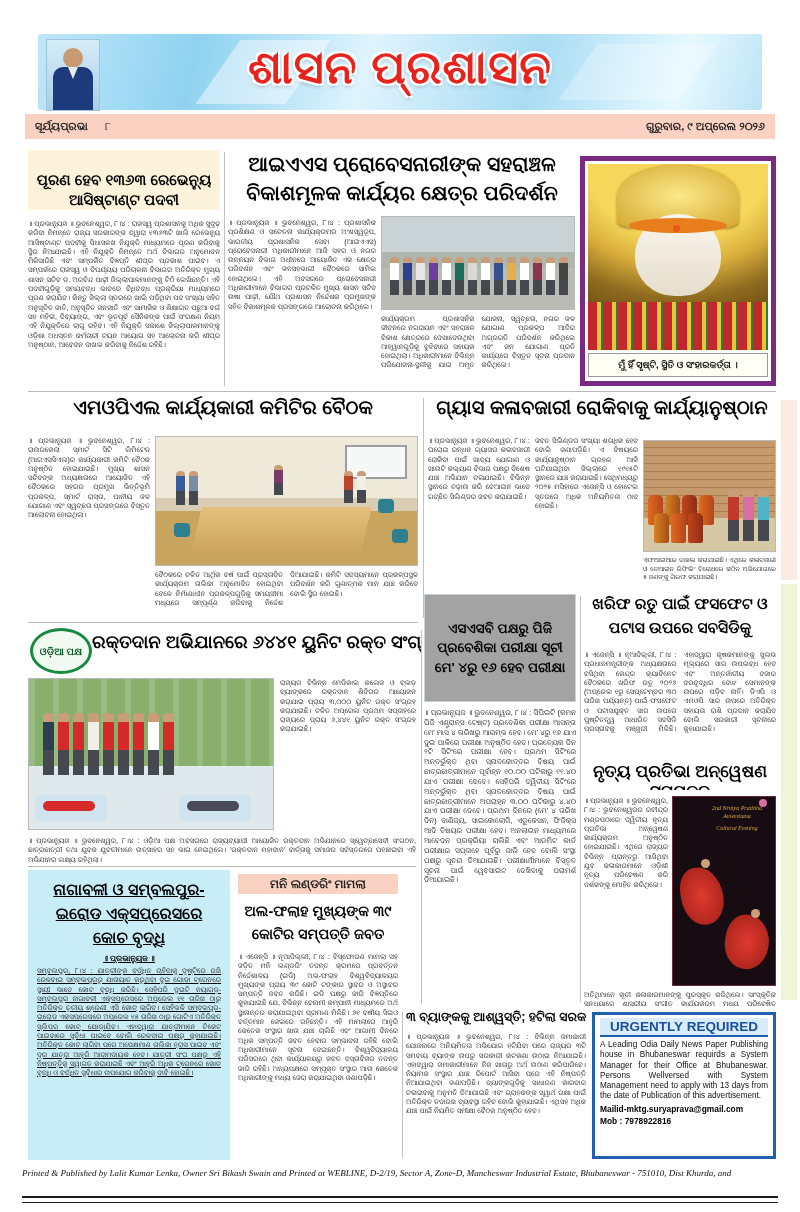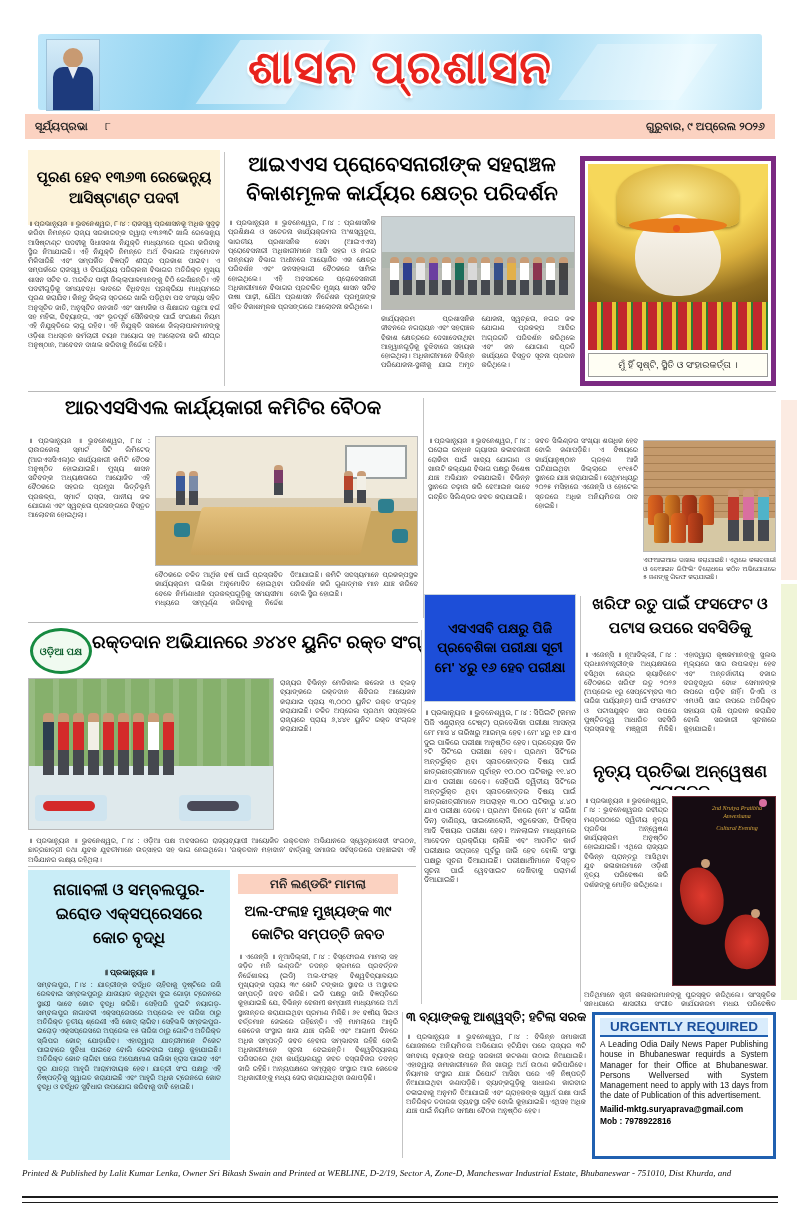--- a/index.html
+++ b/index.html
@@ -32,37 +32,37 @@
   .crowd{position:absolute;display:flex;gap:4px;align-items:flex-end;}
   .fig{width:9px;height:100%;border-radius:4px 4px 0 0;
        background:linear-gradient(180deg,#c99d77 0 15%,var(--s,#eee) 15% 60%,#45484f 60% 100%);}
   
   .creambox{position:absolute;background:#fdf3da;}
   .bluebox{position:absolute;background:#c9edf7;}
   .kickerbar{position:absolute;background:#fbd2c1;font-weight:700;text-align:center;color:#222;}
   .badge{position:absolute;border:3px solid #168a40;border-radius:50%;background:#f0faf0;
          display:flex;align-items:center;justify-content:center;text-align:center;
          font-weight:700;color:#0b5c2a;font-size:10px;line-height:1.1;}
-  .ssbbox{position:absolute;background:#1d4ed8;border:1px solid #c6d2dc;box-sizing:border-box;
+  .ssbbox{position:absolute;background:#a3a3a3;border:1px solid #c6d2dc;box-sizing:border-box;
           display:flex;flex-direction:column;justify-content:center;}
   
   .saiframe{position:absolute;left:580px;top:156px;width:196px;height:230px;border:5px solid #7b2a82;
             background:#fff;box-sizing:border-box;}
   .sai-img{position:absolute;left:3px;top:3px;width:180px;height:186px;overflow:hidden;
            background:radial-gradient(120% 95% at 50% 0%,#f6d75a 0 42%,#d9ae3c 58%,#8e6b1f 76%,#5e430f 100%);}
   .sai-crown{position:absolute;left:16%;top:0;width:68%;height:34%;border-radius:50% 50% 12% 12%;
            background:radial-gradient(#fbe98c,#d4a72c);box-shadow:0 2px 3px rgba(90,60,0,.5);}
   .sai-face{position:absolute;left:26%;top:27%;width:48%;height:44%;border-radius:50% 50% 46% 46%;
            background:linear-gradient(#faf6ee,#e6ddcc);}
   .sai-band{position:absolute;left:23%;top:29%;width:54%;height:8%;border-radius:50%;background:#e87d1c;}
   .sai-tilak{position:absolute;left:47%;top:33%;width:7px;height:7px;border-radius:50%;background:#e8571c;}
   .sai-garland{position:absolute;left:0;bottom:0;width:100%;height:26%;
            background:repeating-linear-gradient(90deg,#c1272d 0 9px,#e8c532 9px 13px,#2e7d32 13px 15px);}
   .sai-caption{position:absolute;left:3px;top:192px;width:180px;height:24px;background:#fffef4;border:1px solid #999;
-           display:flex;align-items:center;justify-content:center;font-size:9.5px;font-weight:400;color:#111;box-sizing:border-box;}
+           display:flex;align-items:center;justify-content:center;font-size:9.5px;font-weight:700;color:#111;box-sizing:border-box;}
   
   .adbox{position:absolute;left:592px;top:1012px;width:184px;height:147px;border:3px solid #2060b0;
          background:#fff;box-sizing:border-box;padding:3px 5px;}
   .adtitle{background:#d9ecfc;color:#1b4f9c;font-weight:700;font-size:13.5px;text-align:center;
          border-bottom:2px solid #2060b0;padding:1px 0;}
   .adbody{font-size:8.2px;line-height:1.25;text-align:justify;color:#111;margin-top:3px;}
   .adbold{font-size:8.4px;font-weight:700;color:#000;margin-top:2px;}
   
   .footer{position:absolute;left:22px;top:1168px;width:756px;font-family:"Liberation Serif",serif;
           font-size:9px;line-height:1.3;color:#111;font-style:italic;}
@@ -101,21 +101,21 @@
   <div class="masthead-title">ଶାସନ ପ୍ରଶାସନ</div>
 
   <div class="infobar">
     <div>
       <span>ସୂର୍ଯ୍ୟପ୍ରଭା</span>
       <span style="margin-left:14px;font-weight:400;">୮</span>
     </div>
     <div>ଗୁରୁବାର, ୯ ଅପ୍ରେଲ ୨୦୨୬</div>
   </div>
 
-  <div class="creambox" style="left:28px;top:150px;width:192px;height:75px;display:flex;align-items:center;">
+  <div class="creambox" style="left:28px;top:150px;width:192px;height:60px;display:flex;align-items:flex-end;">
     <div class="hl" style="position:static;width:100%;font-size:15px;line-height:1.35;">ପୂରଣ ହେବ ୧୩୬୩ ରେଭେନ୍ୟୁ ଆସିଷ୍ଟାଣ୍ଟ ପଦବୀ</div>
   </div>
   <div class="bt" style="left:28px;top:219px;width:192px;height:167px;">॥ ପ୍ରଭାନ୍ୟୁଜ ॥ ଭୁବନେଶ୍ୱର, ୮।୪ : ରାଜସ୍ୱ ପ୍ରଶାସନକୁ ଅଧିକ ସୁଦୃଢ଼ କରିବା ନିମନ୍ତେ ରାଜ୍ୟ ସରକାରଙ୍କ ଦ୍ୱାରା ୧୩୬୩ଟି ଖାଲି ରେଭେନ୍ୟୁ ଆସିଷ୍ଟାଣ୍ଟ ପଦବୀକୁ ସିଧାସଳଖ ନିଯୁକ୍ତି ମାଧ୍ୟମରେ ପୂରଣ କରିବାକୁ ସ୍ଥିର ନିଆଯାଇଛି। ଏହି ନିଯୁକ୍ତି ନିମନ୍ତେ ଅର୍ଥ ବିଭାଗର ଅନୁମୋଦନ ମିଳିସାରିଛି ଏବଂ ସମ୍ପର୍କିତ ବିଜ୍ଞପ୍ତି ଶୀଘ୍ର ପ୍ରକାଶ ପାଇବ। ଏ ସମ୍ପର୍କରେ ରାଜସ୍ୱ ଓ ବିପର୍ଯ୍ୟୟ ପରିଚାଳନା ବିଭାଗର ଅତିରିକ୍ତ ମୁଖ୍ୟ ଶାସନ ସଚିବ ଡ. ଅରବିନ୍ଦ ପାଢ଼ୀ ଜିଲ୍ଲାପାଳମାନଙ୍କୁ ଚିଠି ଲେଖିଛନ୍ତି। ଏହି ପଦବୀଗୁଡ଼ିକୁ ସମୟବଦ୍ଧ ଭାବରେ ବିଧିବଦ୍ଧ ପ୍ରକ୍ରିୟା ମାଧ୍ୟମରେ ପୂରଣ କରାଯିବ। କିନ୍ତୁ ଜିଲ୍ଲା ସ୍ତରରେ ଖାଲି ପଡ଼ିଥିବା ପଦ ସଂଖ୍ୟା ସହିତ ଅନୁସୂଚିତ ଜାତି, ଅନୁସୂଚିତ ଜନଜାତି ଏବଂ ସାମାଜିକ ଓ ଶିକ୍ଷାଗତ ପଛୁଆ ବର୍ଗ ସହ ମହିଳା, ଦିବ୍ୟାଙ୍ଗ, ଏବଂ ଭୂତପୂର୍ବ ସୈନିକଙ୍କ ପାଇଁ ସଂରକ୍ଷଣ ନିୟମ ଏହି ନିଯୁକ୍ତିରେ ଲାଗୁ ରହିବ। ଏହି ନିଯୁକ୍ତି ସକାଶେ ଜିଲ୍ଲାପାଳମାନଙ୍କୁ ଓଡ଼ିଶା ଅଧସ୍ତନ କର୍ମଚାରୀ ଚୟନ ଆୟୋଗ ସହ ଆଲୋଚନା କରି ଶୀଘ୍ର ଅନୁଷ୍ଠାନ, ଆବେଦନ ଦାଖଲ କରିବାକୁ ନିର୍ଦ୍ଦେଶ ରହିଛି।</div>
 
   <div class="vr" style="left:224px;top:152px;height:234px;"></div>
 
   <div class="hl" style="left:228px;top:150px;width:348px;height:64px;font-size:20.5px;line-height:1.4;">ଆଇଏଏସ ପ୍ରୋବେସନାରୀଙ୍କ ସହରାଞ୍ଚଳ ବିକାଶମୂଳକ କାର୍ଯ୍ୟର କ୍ଷେତ୍ର ପରିଦର୍ଶନ</div>
   <div class="bt" style="left:228px;top:218px;width:148px;height:170px;">॥ ପ୍ରଭାନ୍ୟୁଜ ॥ ଭୁବନେଶ୍ୱର, ୮।୪ : ପ୍ରଶାସନିକ ପ୍ରଶିକ୍ଷଣ ଓ ସଚେତନା କାର୍ଯ୍ୟକ୍ରମର ଅଂଶସ୍ୱରୂପ, ଭାରତୀୟ ପ୍ରଶାସନିକ ସେବା (ଆଇଏଏସ) ପ୍ରୋବେସନାରୀ ଅଧିକାରୀମାନେ ଆଜି ସହର ଓ ନଗର ଉନ୍ନୟନ ବିଭାଗ ଅଧୀନରେ ଆୟୋଜିତ ଏକ କ୍ଷେତ୍ର ପରିଦର୍ଶନ ଏବଂ ଜନସହଭାଗୀ ବୈଠକରେ ସାମିଲ ହୋଇଥିଲେ। ଏହି ଅବସରରେ ପ୍ରୋବେସନାରୀ ଅଧିକାରୀମାନେ ବିଭାଗର ପ୍ରଚଳିତ ମୁଖ୍ୟ ଶାସନ ସଚିବ ଉଷା ପାଢ଼ୀ, ଯୌଥ ପ୍ରଶାସନ ନିର୍ଦ୍ଦେଶକ ପ୍ରମୁଖଙ୍କ ସହିତ ବିକାଶମୂଳକ ପ୍ରସଙ୍ଗରେ ଆଲୋଚନା କରିଥିଲେ।</div>
   <div class="ph" style="left:381px;top:216px;width:194px;height:94px;background:linear-gradient(180deg,#c9d2d4 0 38%,#aeb6ae 38% 55%,#b9bbb4 55% 100%);">
     <div class="crowd" style="left:8px;bottom:14px;height:38px;">
@@ -143,21 +143,21 @@
       <div class="sai-face"></div>
       <div class="sai-band"></div>
       <div class="sai-tilak"></div>
       <div class="sai-garland"></div>
     </div>
     <div class="sai-caption">ମୁଁ ହିଁ ସୃଷ୍ଟି, ସ୍ଥିତି ଓ ସଂହାରକର୍ତ୍ତା ।</div>
   </div>
 
   <div class="hr" style="left:28px;top:391px;width:748px;"></div>
 
-  <div class="hl" style="left:28px;top:396px;width:390px;height:32px;font-size:19.5px;">ଆରଏସସିଏଲ କାର୍ଯ୍ୟକାରୀ କମିଟିର ବୈଠକ</div>
+  <div class="hl" style="left:28px;top:396px;width:390px;height:32px;font-size:19.5px;">ଏମଓପିଏଲ କାର୍ଯ୍ୟକାରୀ କମିଟିର ବୈଠକ</div>
   <div class="bt" style="left:28px;top:436px;width:122px;height:182px;">॥ ପ୍ରଭାନ୍ୟୁଜ ॥ ଭୁବନେଶ୍ୱର, ୮।୪ : ରାଉରକେଲା ସ୍ମାର୍ଟ ସିଟି ଲିମିଟେଡ୍ (ଆରଏସସିଏଲ)ର କାର୍ଯ୍ୟକାରୀ କମିଟି ବୈଠକ ଅନୁଷ୍ଠିତ ହୋଇଯାଇଛି। ମୁଖ୍ୟ ଶାସନ ସଚିବଙ୍କ ଅଧ୍ୟକ୍ଷତାରେ ଆୟୋଜିତ ଏହି ବୈଠକରେ ସହରର ପ୍ରମୁଖ ଭିତ୍ତିଭୂମି ପ୍ରକଳ୍ପ, ସ୍ମାର୍ଟ ରାସ୍ତା, ପାନୀୟ ଜଳ ଯୋଗାଣ ଏବଂ ସ୍ୱଚ୍ଛତା ପ୍ରସଙ୍ଗରେ ବିସ୍ତୃତ ଆଲୋଚନା ହୋଇଥିଲା।</div>
   <div class="ph" style="left:155px;top:436px;width:263px;height:130px;background:linear-gradient(180deg,#efe9da 0 48%,#d9cdb4 48% 58%,#c8a55f 58% 100%);">
     <div class="win" style="right:10px;top:8px;width:58px;height:30px;"></div>
     <div class="table" style="left:40px;top:70px;width:170px;height:48px;"></div>
     <div class="chair" style="left:18px;top:86px;"></div>
     <div class="chair" style="left:222px;top:62px;"></div>
     <div class="chair" style="left:236px;top:92px;"></div>
     <div class="crowd" style="left:20px;top:34px;height:34px;">
       <span class="fig" style="--s:#3a5a9c"></span>
       <span class="fig" style="--s:#7a8ba8"></span>
@@ -167,20 +167,21 @@
     </div>
     <div class="crowd" style="left:188px;top:34px;height:32px;">
       <span class="fig" style="--s:#b8452c"></span>
       <span class="fig" style="--s:#f2efe6"></span>
     </div>
   </div>
   <div class="bt cols2" style="left:155px;top:570px;width:263px;height:48px;">ବୈଠକରେ ଚଳିତ ଆର୍ଥିକ ବର୍ଷ ପାଇଁ ପ୍ରସ୍ତାବିତ କାର୍ଯ୍ୟକ୍ରମ ତାଲିକା ଅନୁମୋଦିତ ହୋଇଥିବା ବେଳେ ନିର୍ମାଣାଧୀନ ପ୍ରକଳ୍ପଗୁଡ଼ିକୁ ସମୟସୀମା ମଧ୍ୟରେ ସମ୍ପୂର୍ଣ୍ଣ କରିବାକୁ ନିର୍ଦ୍ଦେଶ ଦିଆଯାଇଛି। କମିଟି ସଦସ୍ୟମାନେ ପ୍ରକଳ୍ପସ୍ଥଳ ପରିଦର୍ଶନ କରି ଗୁଣାତ୍ମକ ମାନ ଯାଞ୍ଚ କରିବେ ବୋଲି ସ୍ଥିର ହୋଇଛି।</div>
 
   <div class="vr" style="left:423px;top:398px;height:220px;"></div>
 
+  <div class="hl" style="left:428px;top:396px;width:348px;height:32px;font-size:19.5px;">ଗ୍ୟାସ କଳାବଜାରୀ ରୋକିବାକୁ କାର୍ଯ୍ୟାନୁଷ୍ଠାନ</div>
   <div class="bt" style="left:428px;top:436px;width:102px;height:152px;">॥ ପ୍ରଭାନ୍ୟୁଜ ॥ ଭୁବନେଶ୍ୱର, ୮।୪ : ଘରୋଇ ରନ୍ଧନ ଗ୍ୟାସର କଳାବଜାରୀ ରୋକିବା ପାଇଁ ଖାଦ୍ୟ ଯୋଗାଣ ଓ ଖାଉଟି କଲ୍ୟାଣ ବିଭାଗ ପକ୍ଷରୁ ବିଶେଷ ଯାଞ୍ଚ ଅଭିଯାନ ଚଳାଯାଇଛି। ବିଭିନ୍ନ ସ୍ଥାନରେ ଚଢ଼ାଉ କରି ବେଆଇନ ଭାବେ ଗଚ୍ଛିତ ସିଲିଣ୍ଡର ଜବତ କରାଯାଇଛି।</div>
   <div class="bt" style="left:535px;top:436px;width:103px;height:152px;">ଜବତ ସିଲିଣ୍ଡର ସଂଖ୍ୟା ଶତାଧିକ ହେବ ବୋଲି ଜଣାପଡ଼ିଛି। ଏ ବିଷୟରେ କାର୍ଯ୍ୟାନୁଷ୍ଠାନ ଗ୍ରହଣ ଆଜି ଘଟିଯାଇଥିବା ଜିଲ୍ଲାରେ ୧୯୧୫ଟି ସ୍ଥାନରେ ଯାଞ୍ଚ କରାଯାଇଛି। ସେଥିମଧ୍ୟରୁ ୨୦୨୫ ମସିହାରେ ଏଜେନ୍ସି ଓ ହୋଟେଲ ସ୍ତରରେ ଅଧିକ ଅନିୟମିତତା ଠାବ ହୋଇଛି।</div>
   <div class="ph" style="left:643px;top:440px;width:133px;height:112px;background:repeating-linear-gradient(0deg,#c49a6c 0 7px,#a87f52 7px 8px);">
     <div style="position:absolute;left:0;bottom:0;width:100%;height:30%;background:#d6c8a4;"></div>
     <div class="cylrow" style="left:4px;bottom:26px;">
       <span class="cyl" style="--c1:#e06a1f;--c2:#b5451a"></span>
       <span class="cyl" style="--c1:#d98426;--c2:#a34d15"></span>
       <span class="cyl" style="--c1:#c2441c;--c2:#8e2e12"></span>
       <span class="cyl" style="--c1:#e06a1f;--c2:#b5451a"></span>
     </div>
@@ -245,23 +246,23 @@
     <div style="position:absolute;right:8px;top:2px;width:8px;height:8px;border-radius:50%;background:#d96fa0;"></div>
     <div class="dancer" style="left:8px;top:70px;width:42px;height:58px;transform:rotate(-10deg);"></div>
     <div class="dhead" style="left:28px;top:62px;"></div>
     <div class="dancer" style="left:52px;top:118px;width:44px;height:54px;transform:rotate(12deg);"></div>
     <div class="dhead" style="left:78px;top:112px;"></div>
   </div>
   <div class="bt" style="left:584px;top:990px;width:192px;height:16px;">ଅତିଥିମାନେ କୃତୀ କଳାକାରମାନଙ୍କୁ ପୁରସ୍କୃତ କରିଥିଲେ। ସାଂସ୍କୃତିକ ସନ୍ଧ୍ୟାରେ ଶାସ୍ତ୍ରୀୟ ସଂଗୀତ କାର୍ଯ୍ୟକ୍ରମ ମଧ୍ୟ ପରିବେଷିତ ହୋଇଥିଲା।</div>
 
   <div class="hr" style="left:28px;top:866px;width:388px;"></div>
 
-  <div class="bluebox" style="left:28px;top:870px;width:202px;height:290px;padding:8px 9px;box-sizing:border-box;">
+  <div class="bluebox" style="left:28px;top:870px;width:202px;height:290px;padding:8px 9px;box-sizing:border-box;text-decoration:underline;">
     <div class="hl" style="position:static;font-size:16px;line-height:1.5;">ନାଗାବଳୀ ଓ ସମ୍ବଲପୁର-ଇରୋଡ ଏକ୍ସପ୍ରେସରେ କୋଚ ବୃଦ୍ଧି</div>
-    <div style="text-align:center;font-size:8px;font-weight:700;margin:18px 0 2px;">॥ ପ୍ରଭାନ୍ୟୁଜ ॥</div>
+    <div style="text-align:center;font-size:8px;font-weight:700;margin:4px 0 2px;">॥ ପ୍ରଭାନ୍ୟୁଜ ॥</div>
     <div class="bt" style="position:static;height:178px;">ସମ୍ବଲପୁର, ୮।୪ : ଯାତ୍ରୀଙ୍କ ବର୍ଦ୍ଧିତ ଚାହିଦାକୁ ଦୃଷ୍ଟିରେ ରଖି ରେଳବାଇ ସମ୍ବଲପୁରରୁ ଯାତାୟାତ କରୁଥିବା ଦୁଇ ଗୋଡ଼ା ଟ୍ରେନରେ ସ୍ଥାୟୀ ଭାବେ କୋଚ ବୃଦ୍ଧି କରିଛି। ସେହିପରି ଦୁଇଟି ନୟାଗଡ଼-ସମ୍ବଲପୁର ନାଗାବଳୀ ଏକ୍ସପ୍ରେସରେ ଅପ୍ରେଲ ୧୧ ତାରିଖ ଠାରୁ ଅତିରିକ୍ତ ତୃତୀୟ ଶ୍ରେଣୀ ଏସି କୋଚ୍ ଲାଗିବ। ସେହିଭଳି ସମ୍ବଲପୁର-ଇରୋଡ଼ ଏକ୍ସପ୍ରେସରେ ଅପ୍ରେଲ ୧୫ ତାରିଖ ଠାରୁ ଗୋଟିଏ ଅତିରିକ୍ତ ସ୍ଲିପର କୋଚ୍ ଯୋଡ଼ାଯିବ। ଏହାଦ୍ୱାରା ଯାତ୍ରୀମାନେ ଟିକେଟ ପାଇବାରେ ସୁବିଧା ପାଇବେ ବୋଲି ରେଳବାଇ ପକ୍ଷରୁ କୁହାଯାଇଛି। ଅତିରିକ୍ତ କୋଚ ଲାଗିବା ପରେ ଅପେକ୍ଷମାଣ ତାଲିକା ହ୍ରାସ ପାଇବ ଏବଂ ଦୂର ଯାତ୍ରା ଆହୁରି ଆରାମଦାୟକ ହେବ। ଯାତ୍ରୀ ସଂଘ ପକ୍ଷରୁ ଏହି ନିଷ୍ପତ୍ତିକୁ ସ୍ୱାଗତ କରାଯାଇଛି ଏବଂ ଆହୁରି ଅଧିକ ଟ୍ରେନରେ କୋଚ ବୃଦ୍ଧି ଓ ବର୍ଦ୍ଧିତ ସୁବିଧାର ଉପଯୋଗ କରିବାକୁ ଦାବି ହୋଇଛି।</div>
   </div>
 
   <div class="kickerbar" style="left:238px;top:874px;width:160px;height:20px;font-size:12px;line-height:20px;">ମନି ଲଣ୍ଡରିଂ ମାମଲା</div>
   <div class="hl" style="left:238px;top:900px;width:160px;height:48px;font-size:14.5px;line-height:1.6;">ଅଲ-ଫଲାହ ମୁଖ୍ୟଙ୍କ ୩୯ କୋଟିର ସମ୍ପତ୍ତି ଜବତ</div>
   <div class="bt" style="left:238px;top:952px;width:160px;height:206px;">॥ ଏଜେନ୍ସି ॥ ନୂଆଦିଲ୍ଲୀ, ୮।୪ : ବିସ୍ଫୋରଣ ମାମଲା ସହ ଜଡ଼ିତ ମନି ଲଣ୍ଡରିଂ ତଦନ୍ତ କ୍ରମରେ ପ୍ରବର୍ତ୍ତନ ନିର୍ଦ୍ଦେଶାଳୟ (ଇଡି) ଅଲ-ଫଲାହ ବିଶ୍ୱବିଦ୍ୟାଳୟର ମୁଖ୍ୟଙ୍କ ପ୍ରାୟ ୩୯ କୋଟି ଟଙ୍କାର ସ୍ଥାବର ଓ ଅସ୍ଥାବର ସମ୍ପତ୍ତି ଜବତ କରିଛି। ଇଡି ପକ୍ଷରୁ ଜାରି ବିଜ୍ଞପ୍ତିରେ କୁହାଯାଇଛି ଯେ, ବିଭିନ୍ନ ବେନାମୀ କମ୍ପାନୀ ମାଧ୍ୟମରେ ଅର୍ଥ ସ୍ଥାନାନ୍ତର କରାଯାଇଥିବା ପ୍ରମାଣ ମିଳିଛି। ୬୧ ବର୍ଷୀୟ ସିଇଓ ବର୍ତ୍ତମାନ ଜେଲରେ ରହିଛନ୍ତି। ଏହି ମାମଲାରେ ଆହୁରି କେତେକ ସଂସ୍ଥାର ଖାତା ଯାଞ୍ଚ ଚାଲିଛି ଏବଂ ଆଗାମୀ ଦିନରେ ଅଧିକ ସମ୍ପତ୍ତି ଜବତ ହେବାର ସମ୍ଭାବନା ରହିଛି ବୋଲି ଅଧିକାରୀମାନେ ସୂଚନା ଦେଇଛନ୍ତି। ବିଶ୍ୱବିଦ୍ୟାଳୟ ପରିସରରେ ଥିବା କାର୍ଯ୍ୟାଳୟରୁ ଜବତ ଦସ୍ତାବିଜର ତଦନ୍ତ ଜାରି ରହିଛି। ଅନ୍ୟପକ୍ଷରେ ସମ୍ପୃକ୍ତ ସଂସ୍ଥାର ଆଉ କେତେକ ଅଧିକାରୀଙ୍କୁ ମଧ୍ୟ ଜେରା କରାଯାଇଥିବା ଜଣାପଡ଼ିଛି।</div>
 
   <div class="vr" style="left:402px;top:1012px;height:146px;"></div>
 
   <div class="hl" style="left:406px;top:1010px;width:180px;height:18px;font-size:12.5px;white-space:nowrap;text-align:left;">୩ ବ୍ୟାଙ୍କକୁ ଆଶ୍ୱସ୍ତି; ହଟିଲା ସରକାରୀ କଟକଣା</div>

